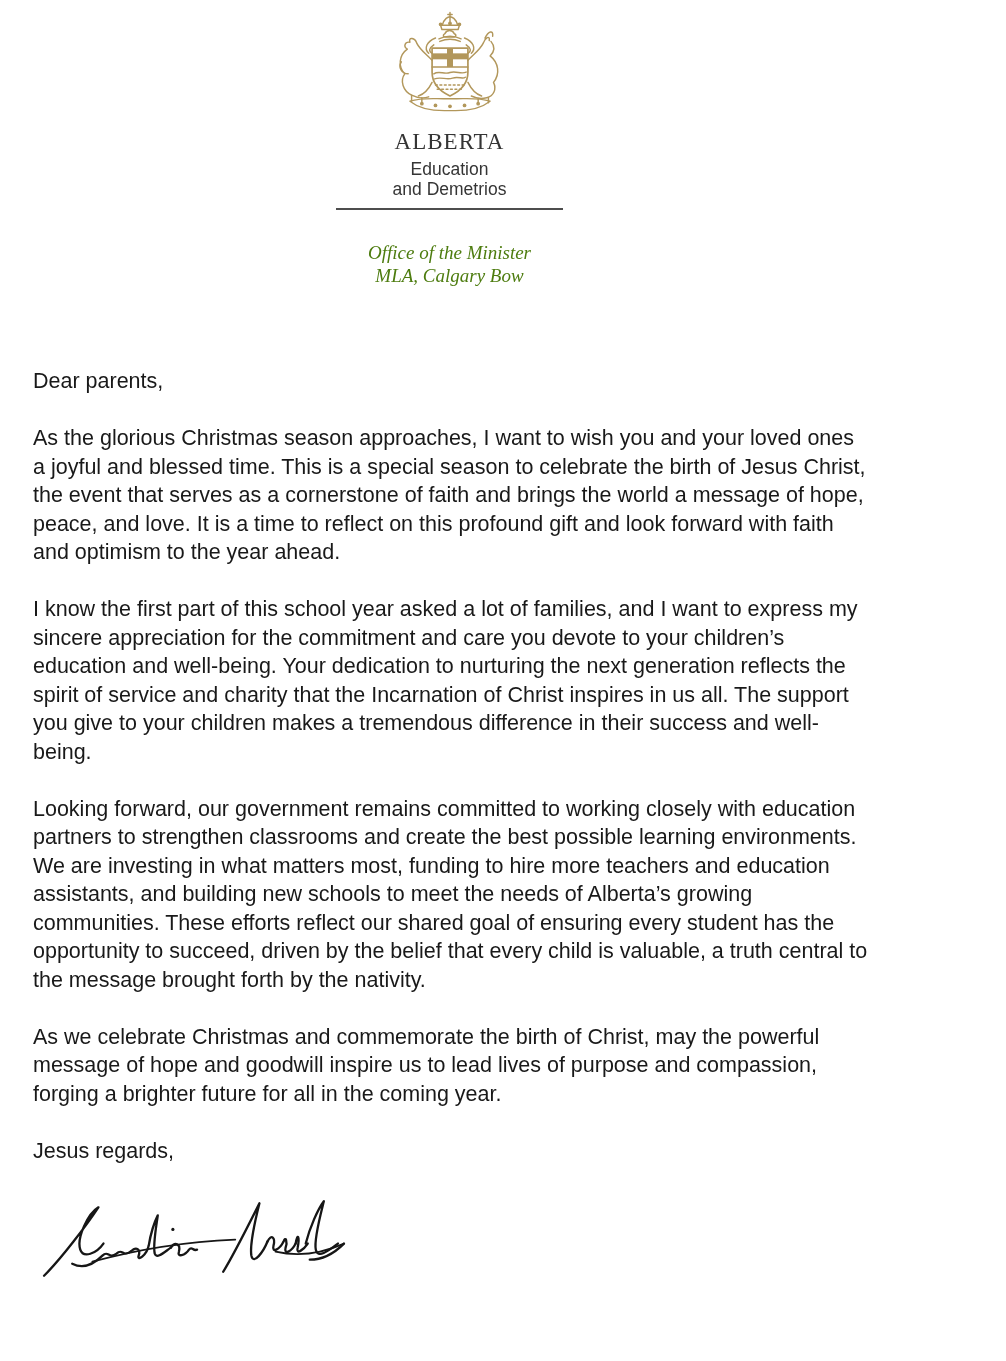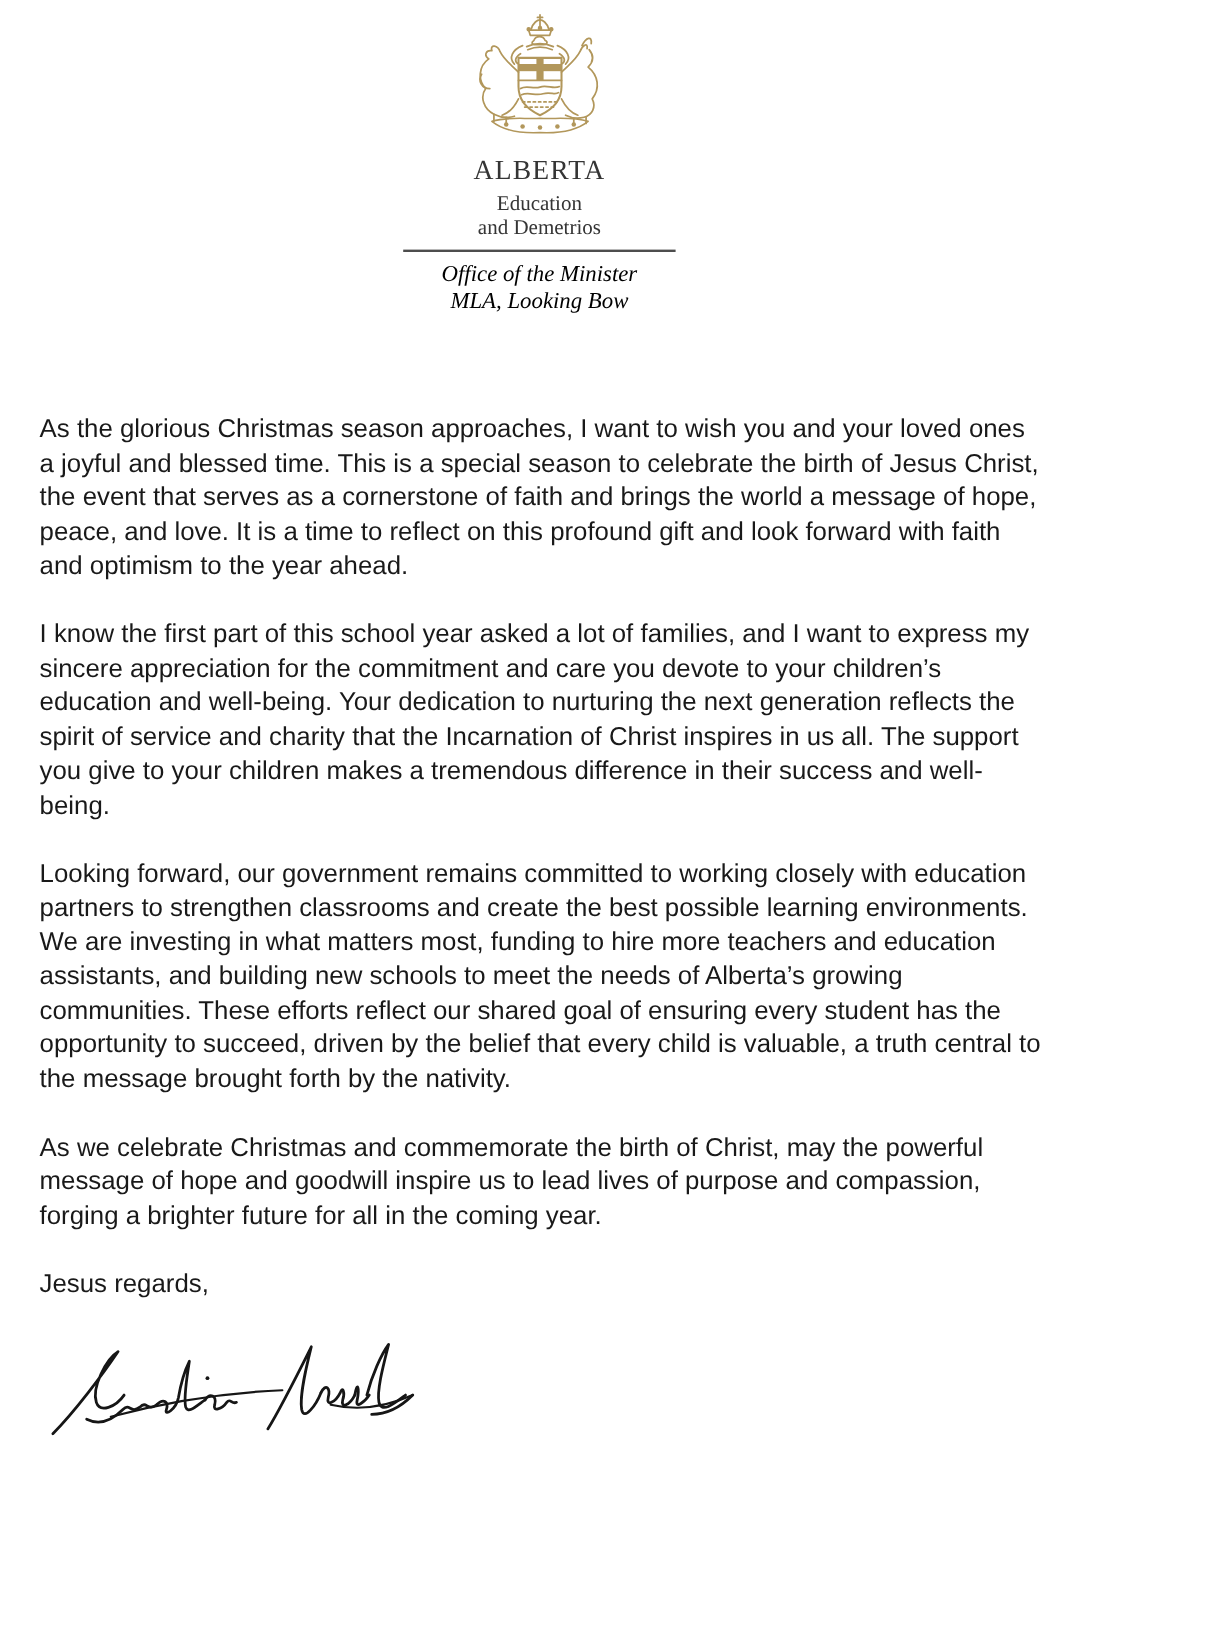--- a/index.html
+++ b/index.html
@@ -33,37 +33,38 @@
   .wordmark {
     margin-top: 5px;
     font-family: "Liberation Serif", serif;
     font-size: 23px;
     letter-spacing: 1px;
     color: #353535;
     line-height: 1.1;
   }
   .dept {
     margin-top: 5px;
-    font-family: Liberation Serif, serif;
+    font-family: Liberation Sans, sans-serif;
     font-size: 17.5px;
     line-height: 20px;
     color: #353535;
   }
   .rule {
     width: 227px;
     border: none;
     border-top: 2px solid #4d4d4d;
     margin: 9px 0 7px 0;
   }
   .office {
     font-family: "Liberation Serif", serif;
     font-style: italic;
     font-size: 19px;
     line-height: 23px;
-    color: #000000;
+    color: #4d7c0f;
+    margin-top: 24px;
   }
   
   .letter-body {
     margin: 80px 28px 0 33px;
     font-size: 21.5px;
     line-height: 28.5px;
     color: #191919;
   }
   .letter-body p {
     margin: 0 0 28.5px 0;
@@ -143,25 +144,26 @@
 
     <div class="dept">
       <div>Education</div>
       <div>and Demetrios</div>
     </div>
 
     <hr class="rule">
 
     <div class="office">
       <div>Office of the Minister</div>
-      <div>MLA, Looking Bow</div>
+      <div>MLA, Calgary Bow</div>
     </div>
   </div>
 
   <div class="letter-body">
+    <p>Dear parents,</p>
     <p>As the glorious Christmas season approaches, I want to wish you and your loved ones
 a joyful and blessed time. This is a special season to celebrate the birth of Jesus Christ,
 the event that serves as a cornerstone of faith and brings the world a message of hope,
 peace, and love. It is a time to reflect on this profound gift and look forward with faith
 and optimism to the year ahead.</p>
     <p>I know the first part of this school year asked a lot of families, and I want to express my
 sincere appreciation for the commitment and care you devote to your children’s
 education and well-being. Your dedication to nurturing the next generation reflects the
 spirit of service and charity that the Incarnation of Christ inspires in us all. The support
 you give to your children makes a tremendous difference in their success and well-

